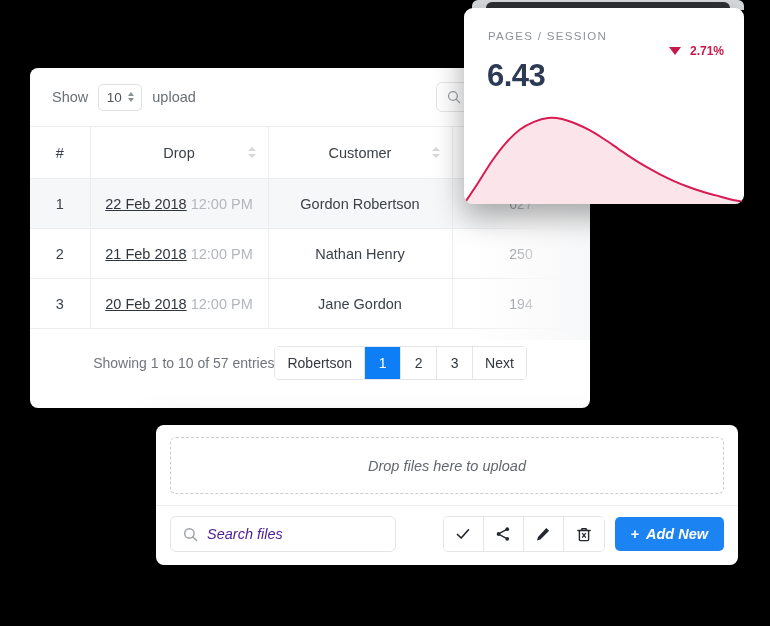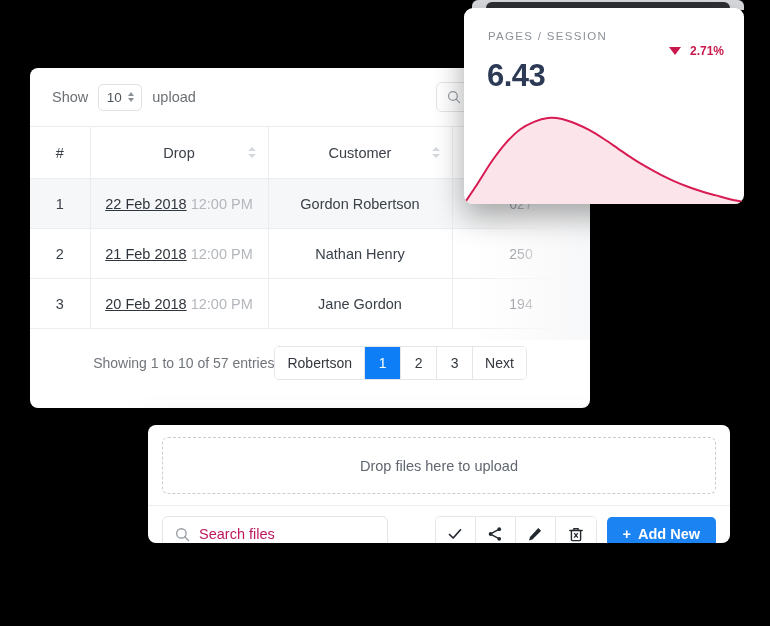--- a/index.html
+++ b/index.html
@@ -245,25 +245,26 @@
     border-top: 8px solid #c8174a;
   }
   .spark {
     position: absolute;
     left: 0; right: 0; bottom: 0;
     height: 92px;
   }
 
   
   #upload-card {
-    left: 148px;
+    left: 156px;
     top: 425px;
     width: 582px;
-    height: 118px;
+    height: 140px;
     overflow: hidden;
+    font-style: italic;
   }
   .dropzone {
     margin: 12px 14px 0 14px;
     height: 57px;
     border: 1px dashed #c9cdd2;
     border-radius: 6px;
     display: flex;
     align-items: center;
     justify-content: center;
     font-size: 14.5px;
@@ -281,21 +282,21 @@
   .file-search {
     display: flex;
     align-items: center;
     gap: 9px;
     width: 226px;
     height: 36px;
     border: 1px solid #e2e4e8;
     border-radius: 6px;
     padding: 0 12px;
   }
-  .file-search .ph { font-size: 14.5px; color: #be185d; }
+  .file-search .ph { font-size: 14.5px; color: #4c1d95; }
 
   .actions { display: flex; align-items: center; gap: 10px; }
   .icon-group {
     display: flex;
     border: 1px solid #e4e6e9;
     border-radius: 5px;
     overflow: hidden;
   }
   .icon-btn {
     width: 40px;

